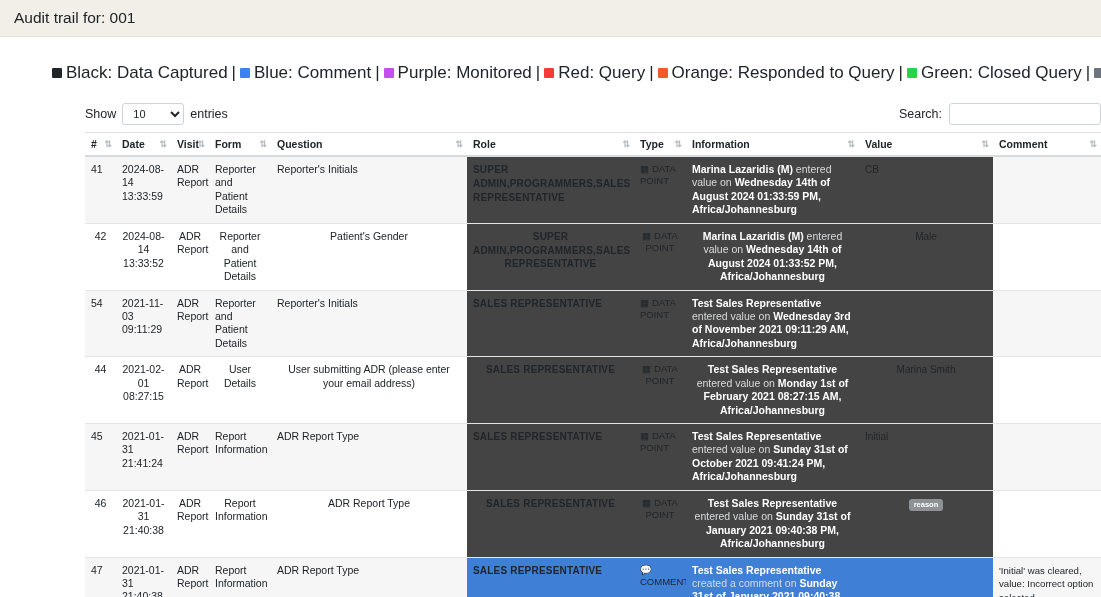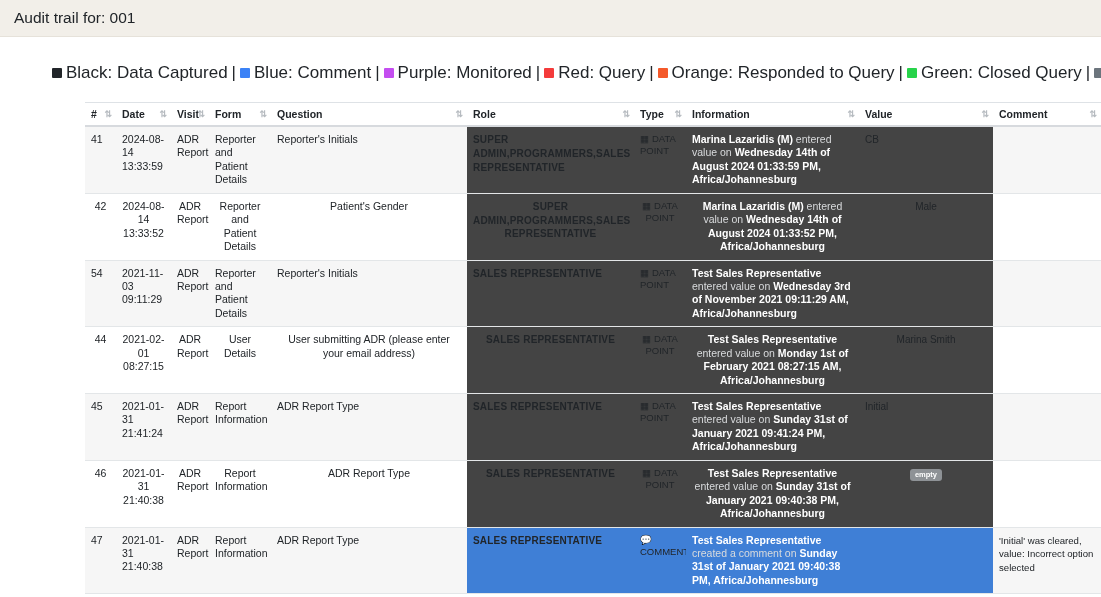--- a/index.html
+++ b/index.html
@@ -168,20 +168,31 @@
     </span>
     <span class="sep">|</span>
     <span class="item">
       <span class="sw" style="background: rgb(108, 117, 125);"></span>
       <span>Audit: Case Created</span>
     </span>
   </div>
 
 <div class="card">
 
+  <div class="controls">
+    <div class="len-wrap">
+      <span>Show</span>
+      <select class="len-select"><option value="10">10</option><option value="25">25</option><option value="50">50</option><option value="100">100</option></select>
+      <span>entries</span>
+    </div>
+    <div class="search-wrap">
+      <span>Search:</span>
+      <input class="search-input" type="text" placeholder="" style="">
+    </div>
+  </div>
 
   <table class="audit">
     <colgroup>
       <col style="width:31px">
         <col style="width:55px">
         <col style="width:38px">
       <col style="width:62px">
         <col style="width:196px">
         <col style="width:167px">
       <col style="width:52px">
@@ -272,39 +283,39 @@
           <td><span>45</span></td>
           <td><span>2021-01-31 21:41:24</span></td>
           <td><span>ADR Report</span></td>
           <td><span>Report Information</span></td>
           <td><span>ADR Report Type</span></td>
           <td class="c-dark"><span class="role-txt">SALES REPRESENTATIVE</span></td>
           <td class="c-dark">
             <div class="type-txt"><span class="ic">▦</span><span>DATA POINT</span></div>
           </td>
           <td class="c-dark">
-            <div><span class="em">Test Sales Representative </span><span class="dim">entered value on </span><span class="em">Sunday 31st of January 2021 09:41:24 PM, Africa/Johannesburg</span></div>
+            <div><span class="em">Test Sales Representative </span><span class="dim">entered value on </span><span class="em">Sunday 31st of October 2021 09:41:24 PM, Africa/Johannesburg</span></div>
           </td>
           <td class="c-dark"><span class="val-cell">Initial</span></td>
           <td><span class="comment-cell"></span></td>
         </tr>
         <tr class="rowB">
           <td><span>46</span></td>
           <td><span>2021-01-31 21:40:38</span></td>
           <td><span>ADR Report</span></td>
           <td><span>Report Information</span></td>
           <td><span>ADR Report Type</span></td>
           <td class="c-dark"><span class="role-txt">SALES REPRESENTATIVE</span></td>
           <td class="c-dark">
             <div class="type-txt"><span class="ic">▦</span><span>DATA POINT</span></div>
           </td>
           <td class="c-dark">
             <div><span class="em">Test Sales Representative </span><span class="dim">entered value on </span><span class="em">Sunday 31st of January 2021 09:40:38 PM, Africa/Johannesburg</span></div>
           </td>
-          <td class="c-dark"><span class="badge-empty">empty</span></td>
+          <td class="c-dark"><span class="badge-empty">reason</span></td>
           <td><span class="comment-cell"></span></td>
         </tr>
         <tr class="rowA">
           <td><span>47</span></td>
           <td><span>2021-01-31 21:40:38</span></td>
           <td><span>ADR Report</span></td>
           <td><span>Report Information</span></td>
           <td><span>ADR Report Type</span></td>
           <td class="c-blue"><span class="role-txt">SALES REPRESENTATIVE</span></td>
           <td class="c-blue">

